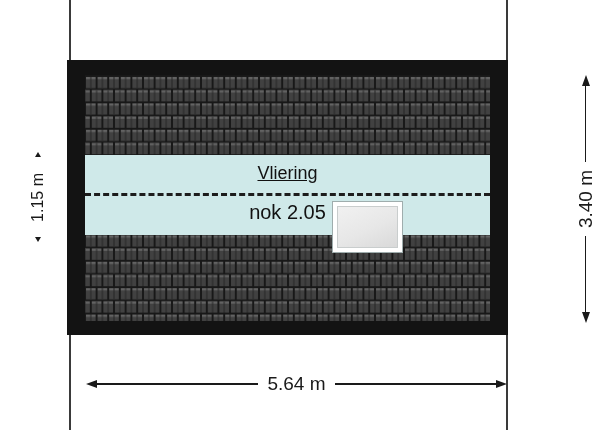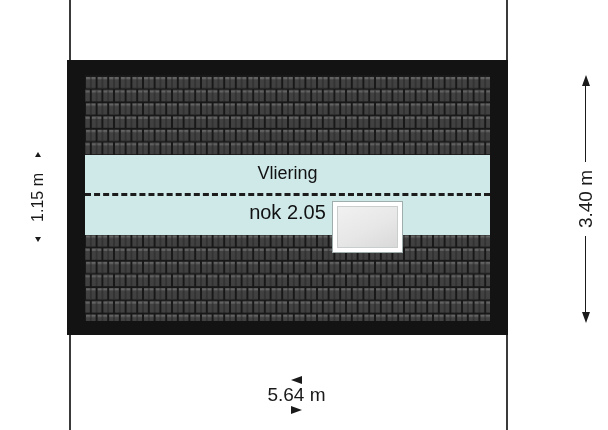--- a/index.html
+++ b/index.html
@@ -10,21 +10,21 @@
   .guide{position:absolute;top:0;bottom:0;width:1.5px;background:#3a3a3a;}
   .guide-left{left:69px;}
   .guide-right{left:506px;}
 
   
   .plan{position:absolute;left:67px;top:60px;width:441px;height:275px;background:#131313;}
   .tiles{position:absolute;left:18px;top:15px;display:block;}
 
   
   .band{position:absolute;left:18px;top:95px;width:405px;height:80px;background:#cfe9e9;}
-  .room-label{position:absolute;left:0;right:0;top:8px;text-align:center;font-size:18px;line-height:20px;color:#111;}
+  .room-label{position:absolute;left:0;right:0;top:8px;text-align:center;font-size:18px;line-height:20px;color:#111;text-decoration:underline;}
   .ridge-line{position:absolute;left:0;right:0;top:38px;border-top:3px dashed #1c1c1c;}
   .ridge-label{position:absolute;left:0;right:0;top:48px;text-align:center;font-size:20px;line-height:19px;color:#111;}
 
   
   .skylight{position:absolute;left:265px;top:141px;width:71px;height:52px;background:#ffffff;
             border:1px solid #9fadad;box-sizing:border-box;padding:4px;}
   .skylight-glass{width:100%;height:100%;box-sizing:border-box;border:1px solid #c9cdcd;
             background:linear-gradient(155deg,#f1f1f1 0%,#e7e7e7 55%,#d9d9d9 100%);}
 
   
@@ -36,21 +36,21 @@
   .vtext-small{writing-mode:vertical-rl;transform:rotate(180deg);font-size:16px;white-space:nowrap;}
 
   
   .ah{width:0;height:0;flex:none;}
   .ah-left {border-top:4px solid transparent;border-bottom:4px solid transparent;border-right:11px solid #1a1a1a;}
   .ah-right{border-top:4px solid transparent;border-bottom:4px solid transparent;border-left:11px solid #1a1a1a;}
   .ah-up   {border-left:4px solid transparent;border-right:4px solid transparent;border-bottom:11px solid #1a1a1a;}
   .ah-down {border-left:4px solid transparent;border-right:4px solid transparent;border-top:11px solid #1a1a1a;}
 
   
-  .dim-bottom{left:86px;top:376px;width:421px;height:16px;flex-direction:column;}
+  .dim-bottom{left:86px;top:376px;width:421px;height:16px;}
   
   .dim-right{left:577px;top:75px;width:17px;height:248px;flex-direction:column;}
   
   .dim-left{left:26px;top:152px;width:24px;height:90px;flex-direction:column;justify-content:space-between;}
   .tick{width:0;height:0;flex:none;}
   .tick-up  {border-left:3px solid transparent;border-right:3px solid transparent;border-bottom:5px solid #1a1a1a;}
   .tick-down{border-left:3px solid transparent;border-right:3px solid transparent;border-top:5px solid #1a1a1a;}
 </style>
 </head>
 <body>

